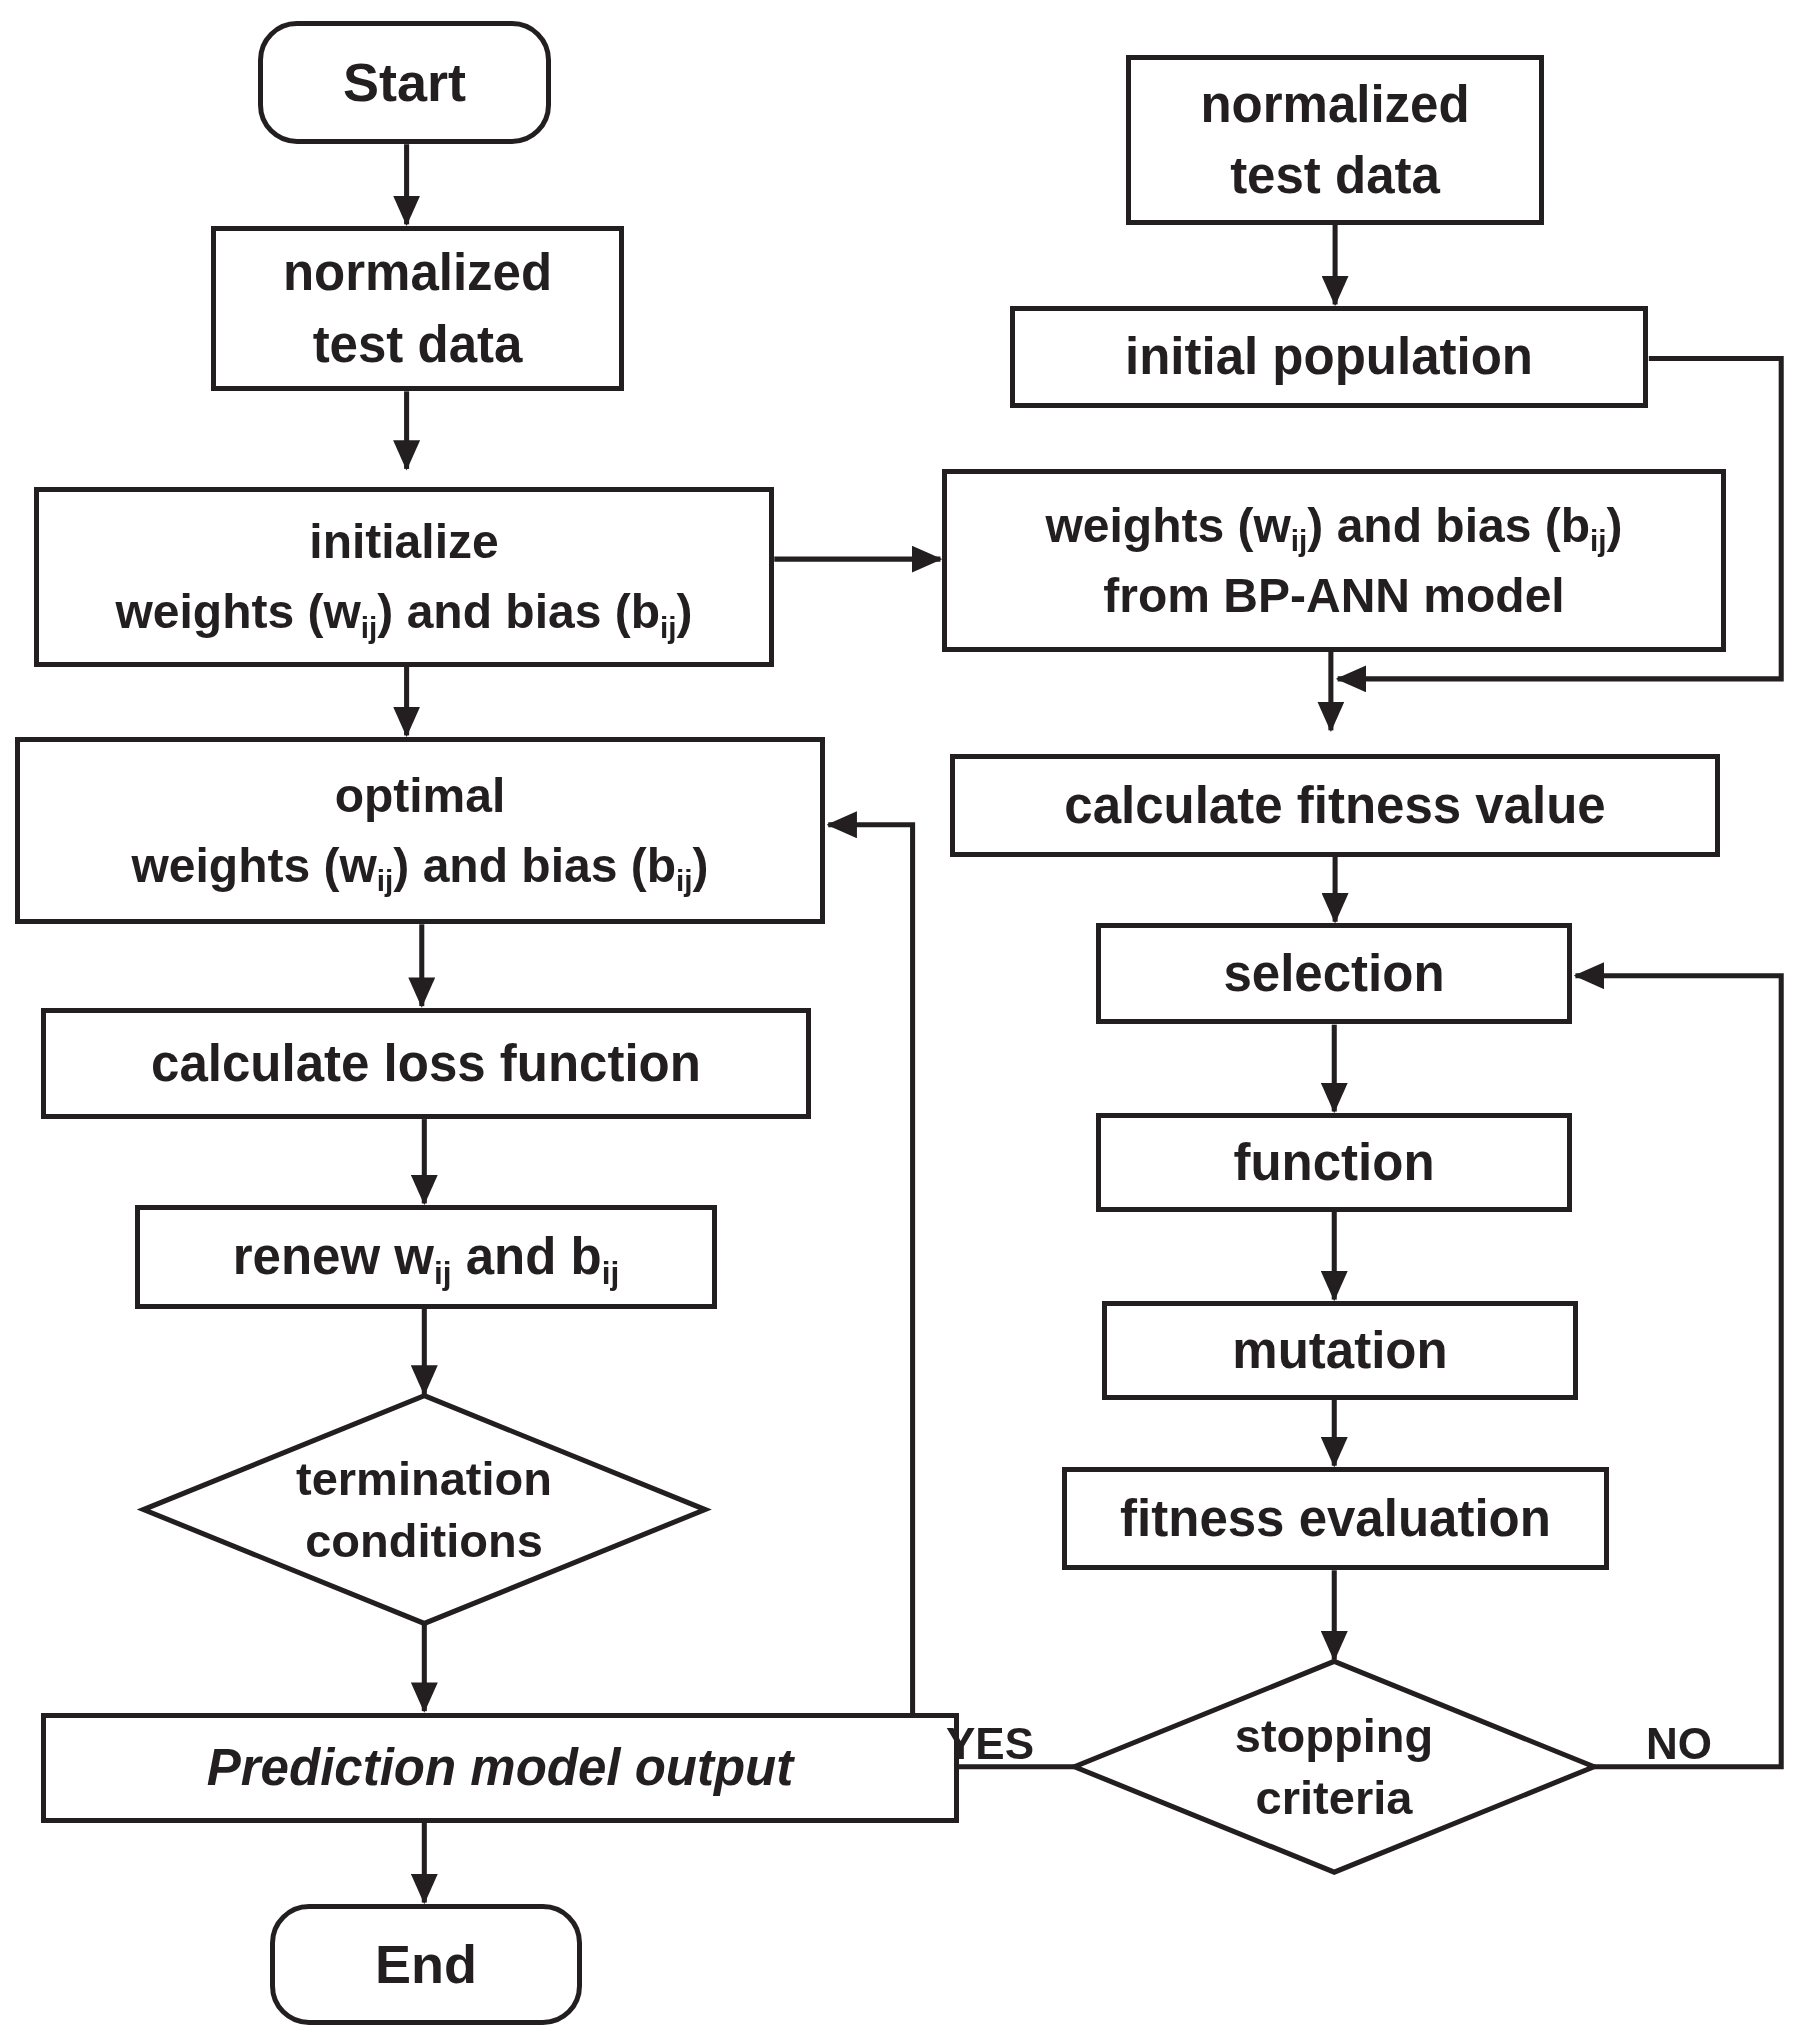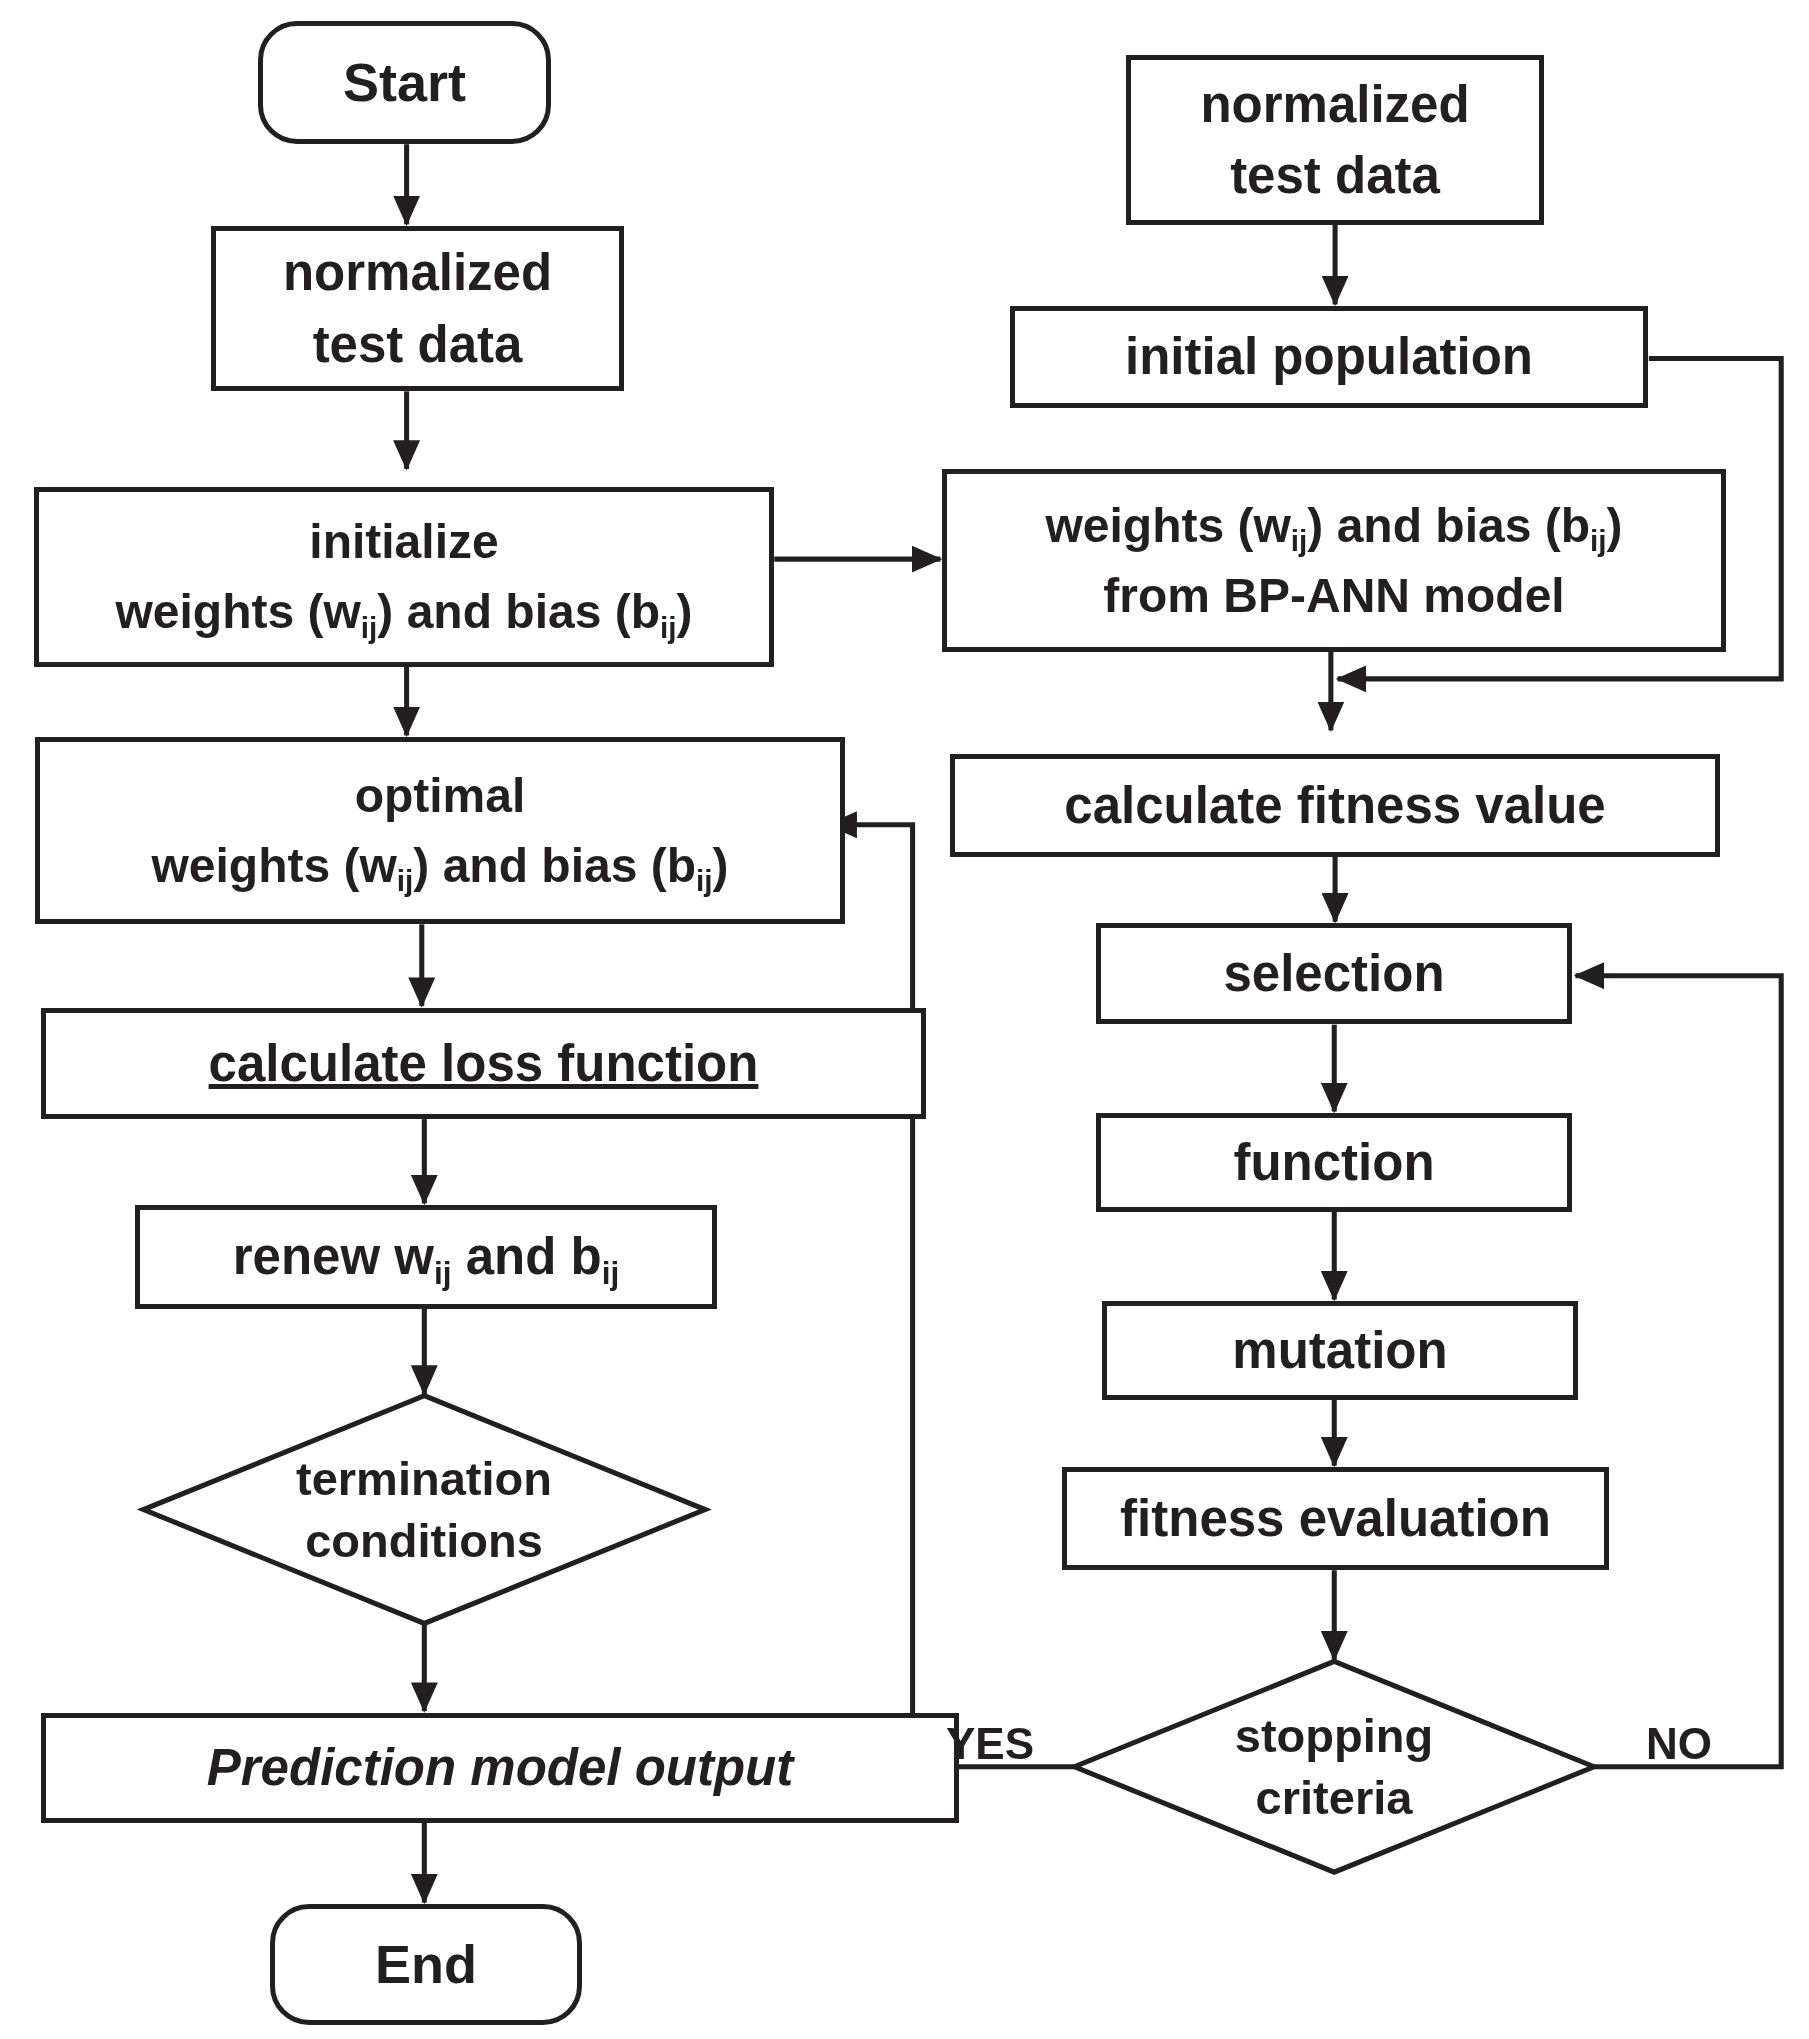--- a/index.html
+++ b/index.html
@@ -121,25 +121,25 @@
   </div>
 
   <div class="node" style="left:211px;top:226px;width:413px;height:165px;">
     <span>normalized<br>test data</span>
   </div>
 
   <div class="node sm" style="left:34px;top:471px;width:740px;height:180px;margin-top:16px;">
     <span>initialize<br>weights (w<sub>ij</sub>) and bias (b<sub>ij</sub>)</span>
   </div>
 
-  <div class="node sm" style="left:15px;top:737px;width:810px;height:187px;margin-left:20px;">
+  <div class="node sm" style="left:15px;top:737px;width:810px;height:187px;">
     <span>optimal<br>weights (w<sub>ij</sub>) and bias (b<sub>ij</sub>)</span>
   </div>
 
-  <div class="node" style="left:41px;top:1008px;width:885px;height:111px;text-decoration:underline;">
+  <div class="node" style="left:41px;top:1008px;width:770px;height:111px;">
     <span>calculate loss function</span>
   </div>
 
   <div class="node" style="left:135px;top:1205px;width:582px;height:104px;">
     <span>renew w<sub>ij</sub> and b<sub>ij</sub></span>
   </div>
 
   <div class="dlabel" style="left:171px;top:1438px;width:506px;height:143px;">termination<br>conditions</div>
 
   <div class="node" style="left:41px;top:1713px;width:918px;height:110px;font-style:italic;">

